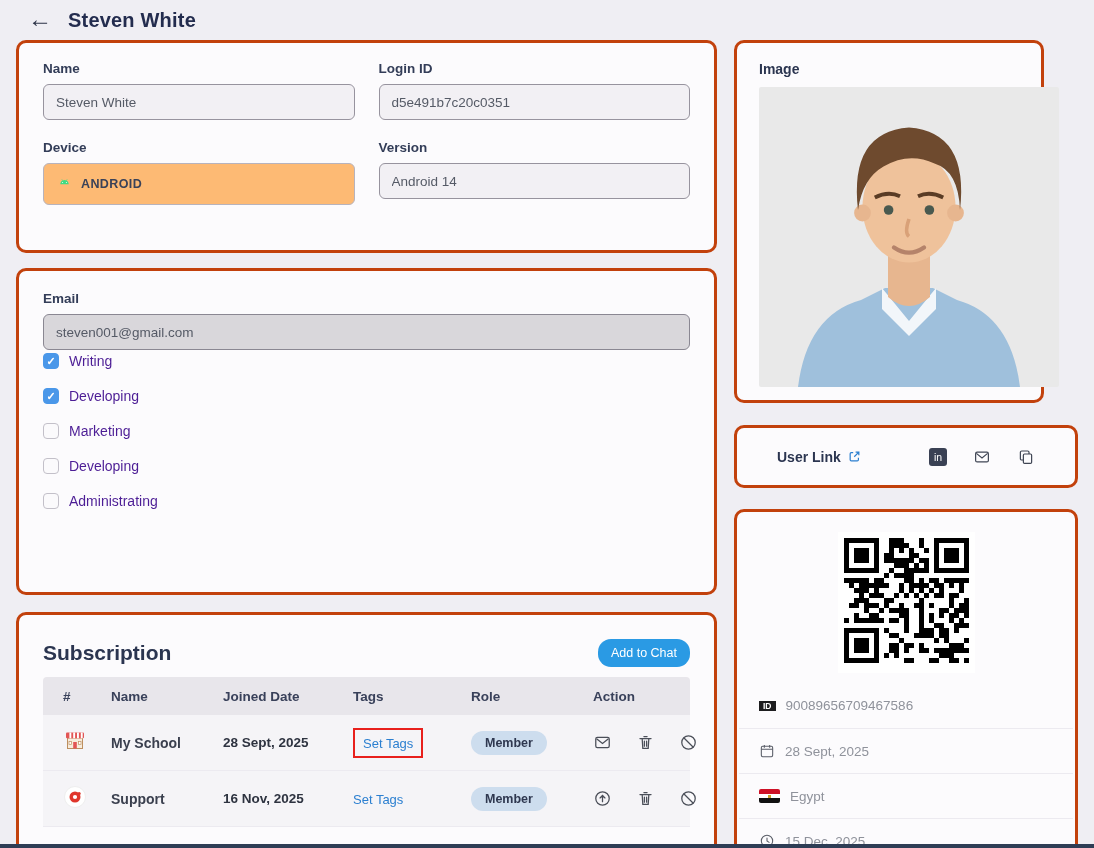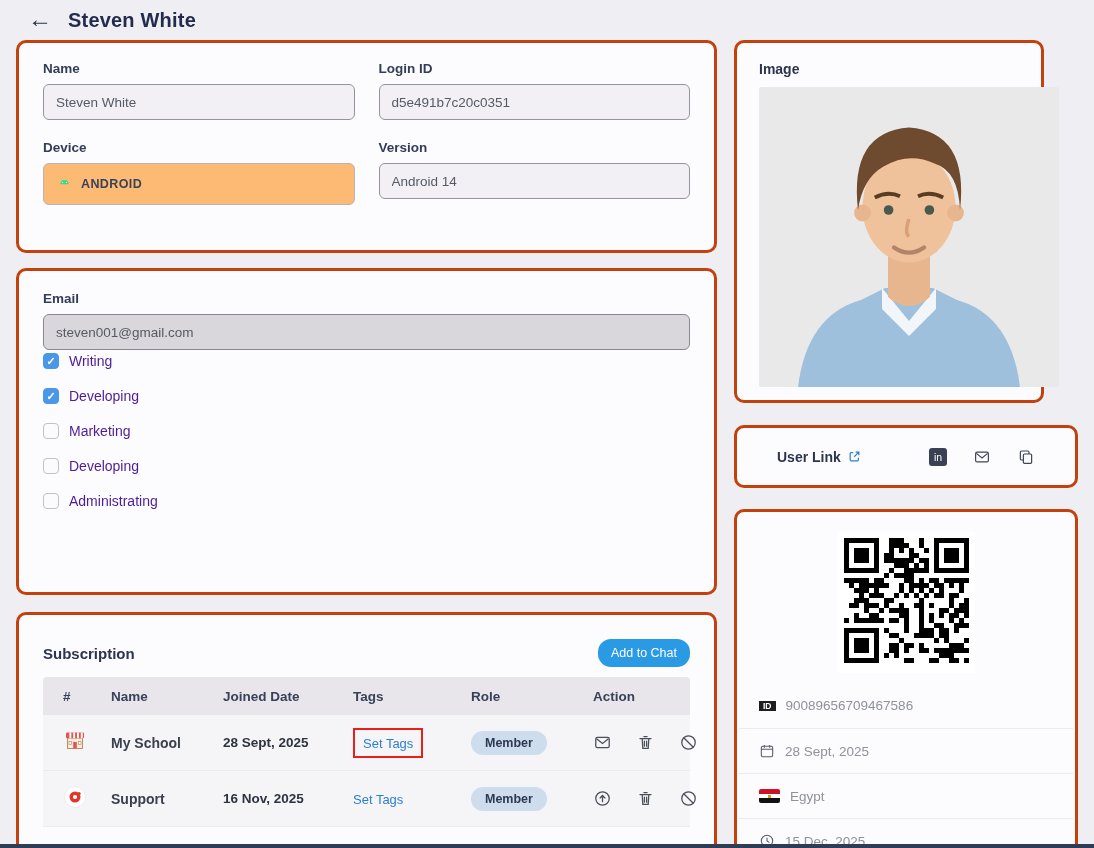--- a/index.html
+++ b/index.html
@@ -36,21 +36,21 @@
   .interest-label { margin-top:18px; }
   .chk { display:flex; align-items:center; gap:10px; height:22px; margin-bottom:13px; cursor:pointer; }
   .chk-box { width:16px; height:16px; border:1.5px solid #c3c0c9; border-radius:4px; background:#fbfafc;
              display:inline-flex; align-items:center; justify-content:center; flex:0 0 auto; }
   .chk-box.checked { background:#4a97e9; border-color:#4a97e9; }
   .chk-box.checked::after { content:"✓"; color:#fff; font-size:11px; font-weight:700; line-height:1; }
   .chk-label { font-size:14px; color:#4c1d95; }
 
   
   .subs-head { display:flex; align-items:center; justify-content:space-between; height:48px; }
-  .subs-title { font-size:15px; font-weight:700; color:#2b3550; }
+  .subs-title { font-size:21px; font-weight:700; color:#2b3550; }
   .add-chat-btn { background:#2a9ae4; color:#fff; border:none; border-radius:13px; padding:7px 13px;
                   font-size:12.5px; font-weight:500; cursor:pointer; font-family:"Liberation Sans",sans-serif; }
   .t-head, .t-row { display:grid; grid-template-columns:48px 112px 130px 118px 122px 1fr;
                     align-items:center; padding-left:20px; }
   .t-head { background:#e8e6eb; height:38px; border-radius:4px 4px 0 0; font-size:13.5px; font-weight:700; color:#39415a; }
   .t-row  { background:#f5f4f7; height:56px; border-bottom:1px solid #eceaf0; }
   .cell-name { font-size:14px; font-weight:600; color:#3a3f4e; }
   .cell-date { font-size:13.5px; font-weight:700; color:#2e3340; }
   .set-tags { font-size:13px; font-weight:500; color:#2b7fd0; background:none; border:none; cursor:pointer;
               font-family:"Liberation Sans",sans-serif; padding:0; }

